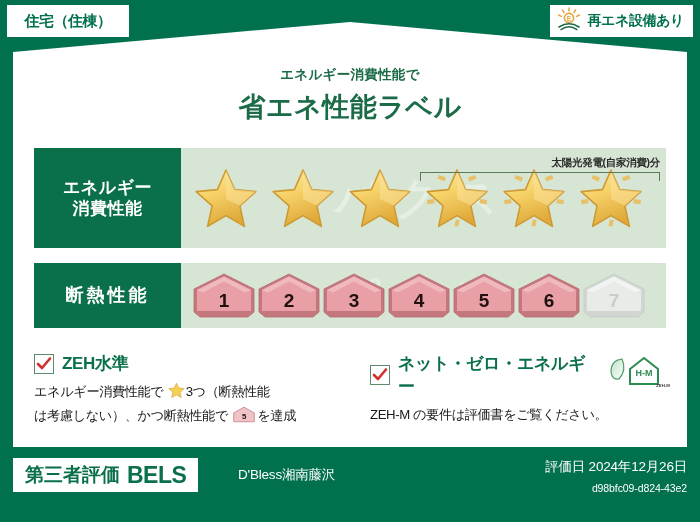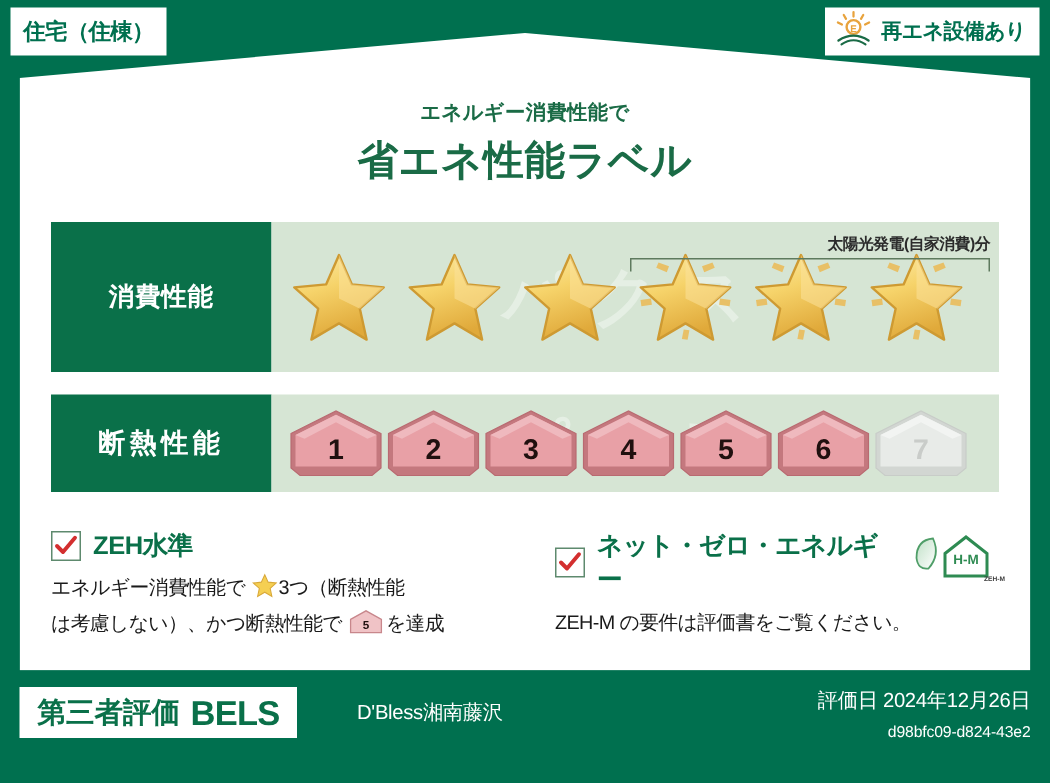--- a/index.html
+++ b/index.html
@@ -18,21 +18,21 @@
     height: 522px;
     background: #00704F;
     overflow: hidden;
   }
 
   
   .header-tag {
     position: absolute;
     left: 7px;
     top: 5px;
-    width: 104px;
+    width: 122px;
     height: 32px;
     background: #ffffff;
     display: flex;
     align-items: center;
     justify-content: center;
     z-index: 6;
   }
   .header-tag span {
     color: #00704F;
     font-size: 15px;
@@ -341,20 +341,21 @@
 
   <div class="white-card"></div>
 
   <div class="title-block">
     <div class="title-sub">エネルギー消費性能で</div>
     <div class="title-main">省エネ性能ラベル</div>
   </div>
 
   <div class="perf-row" id="row-energy">
     <div class="perf-label">
+      <div class="lbl-line">エネルギー</div>
       <div class="lbl-line">消費性能</div>
     </div>
     <div class="perf-body">
       <div class="watermark">パクス</div>
 
       <div class="solar-bracket">
         <div class="sb-text">太陽光発電(自家消費)分</div>
         <div class="sb-line"></div>
       </div>
 

